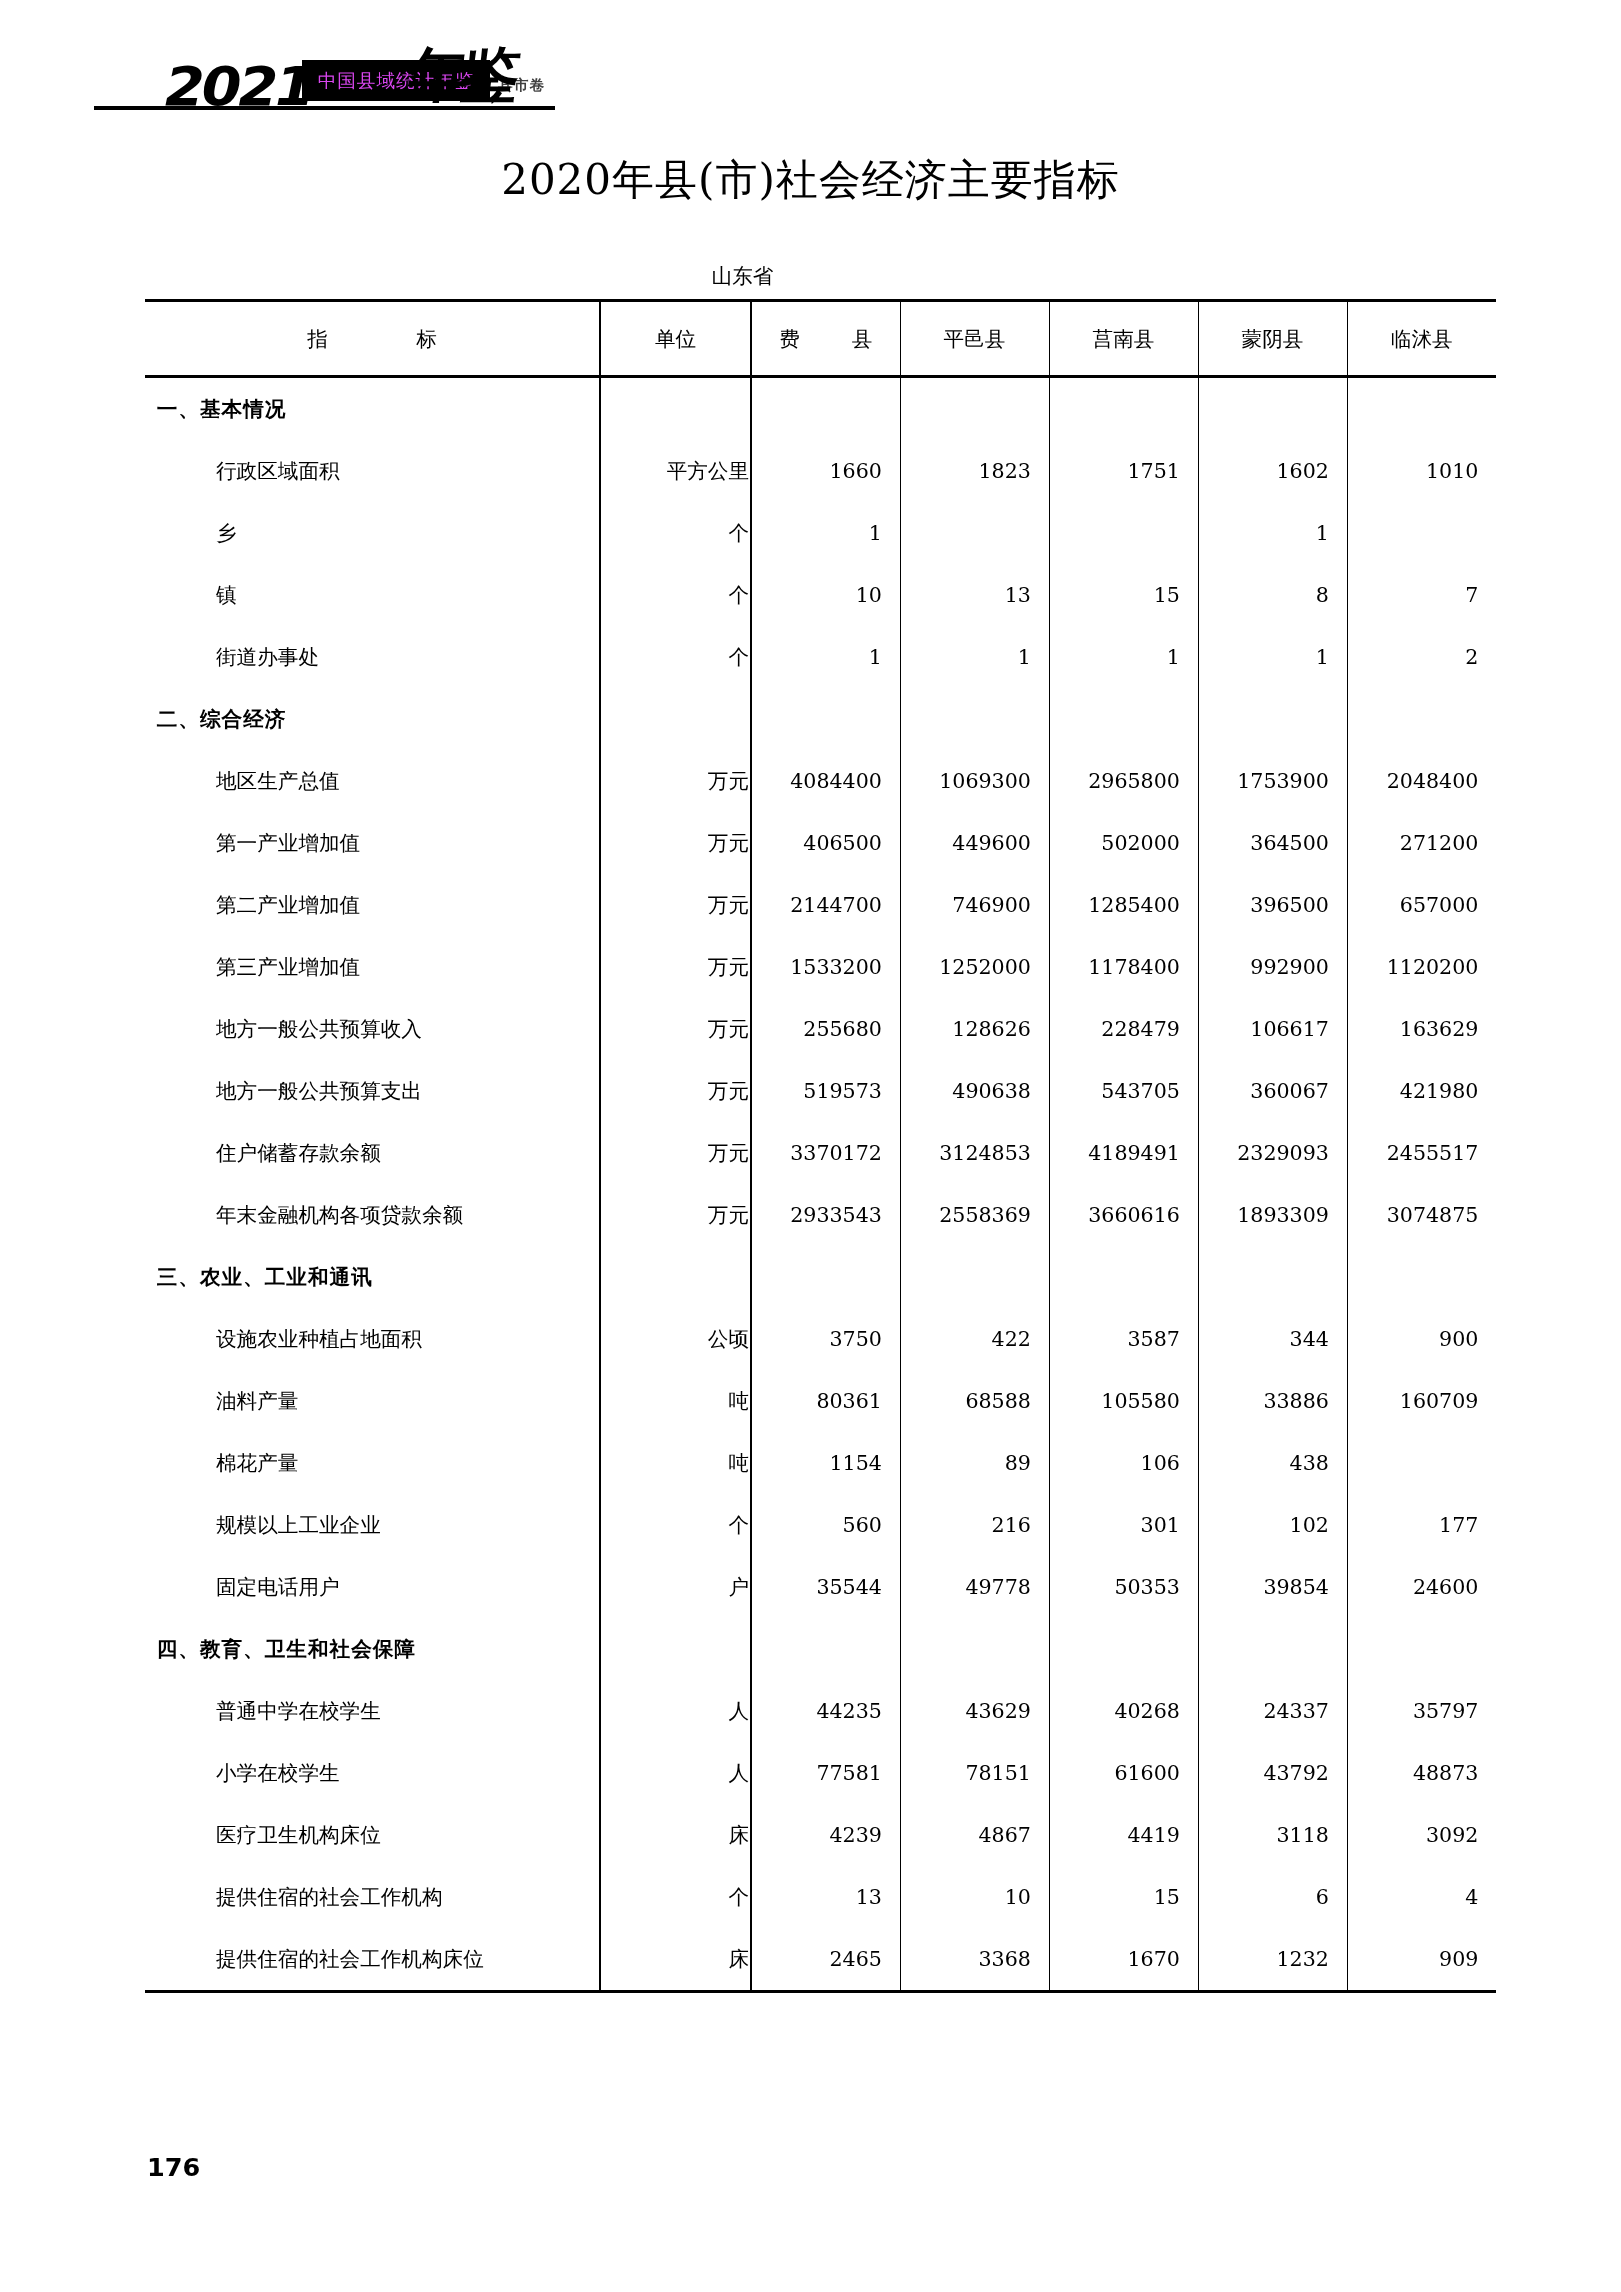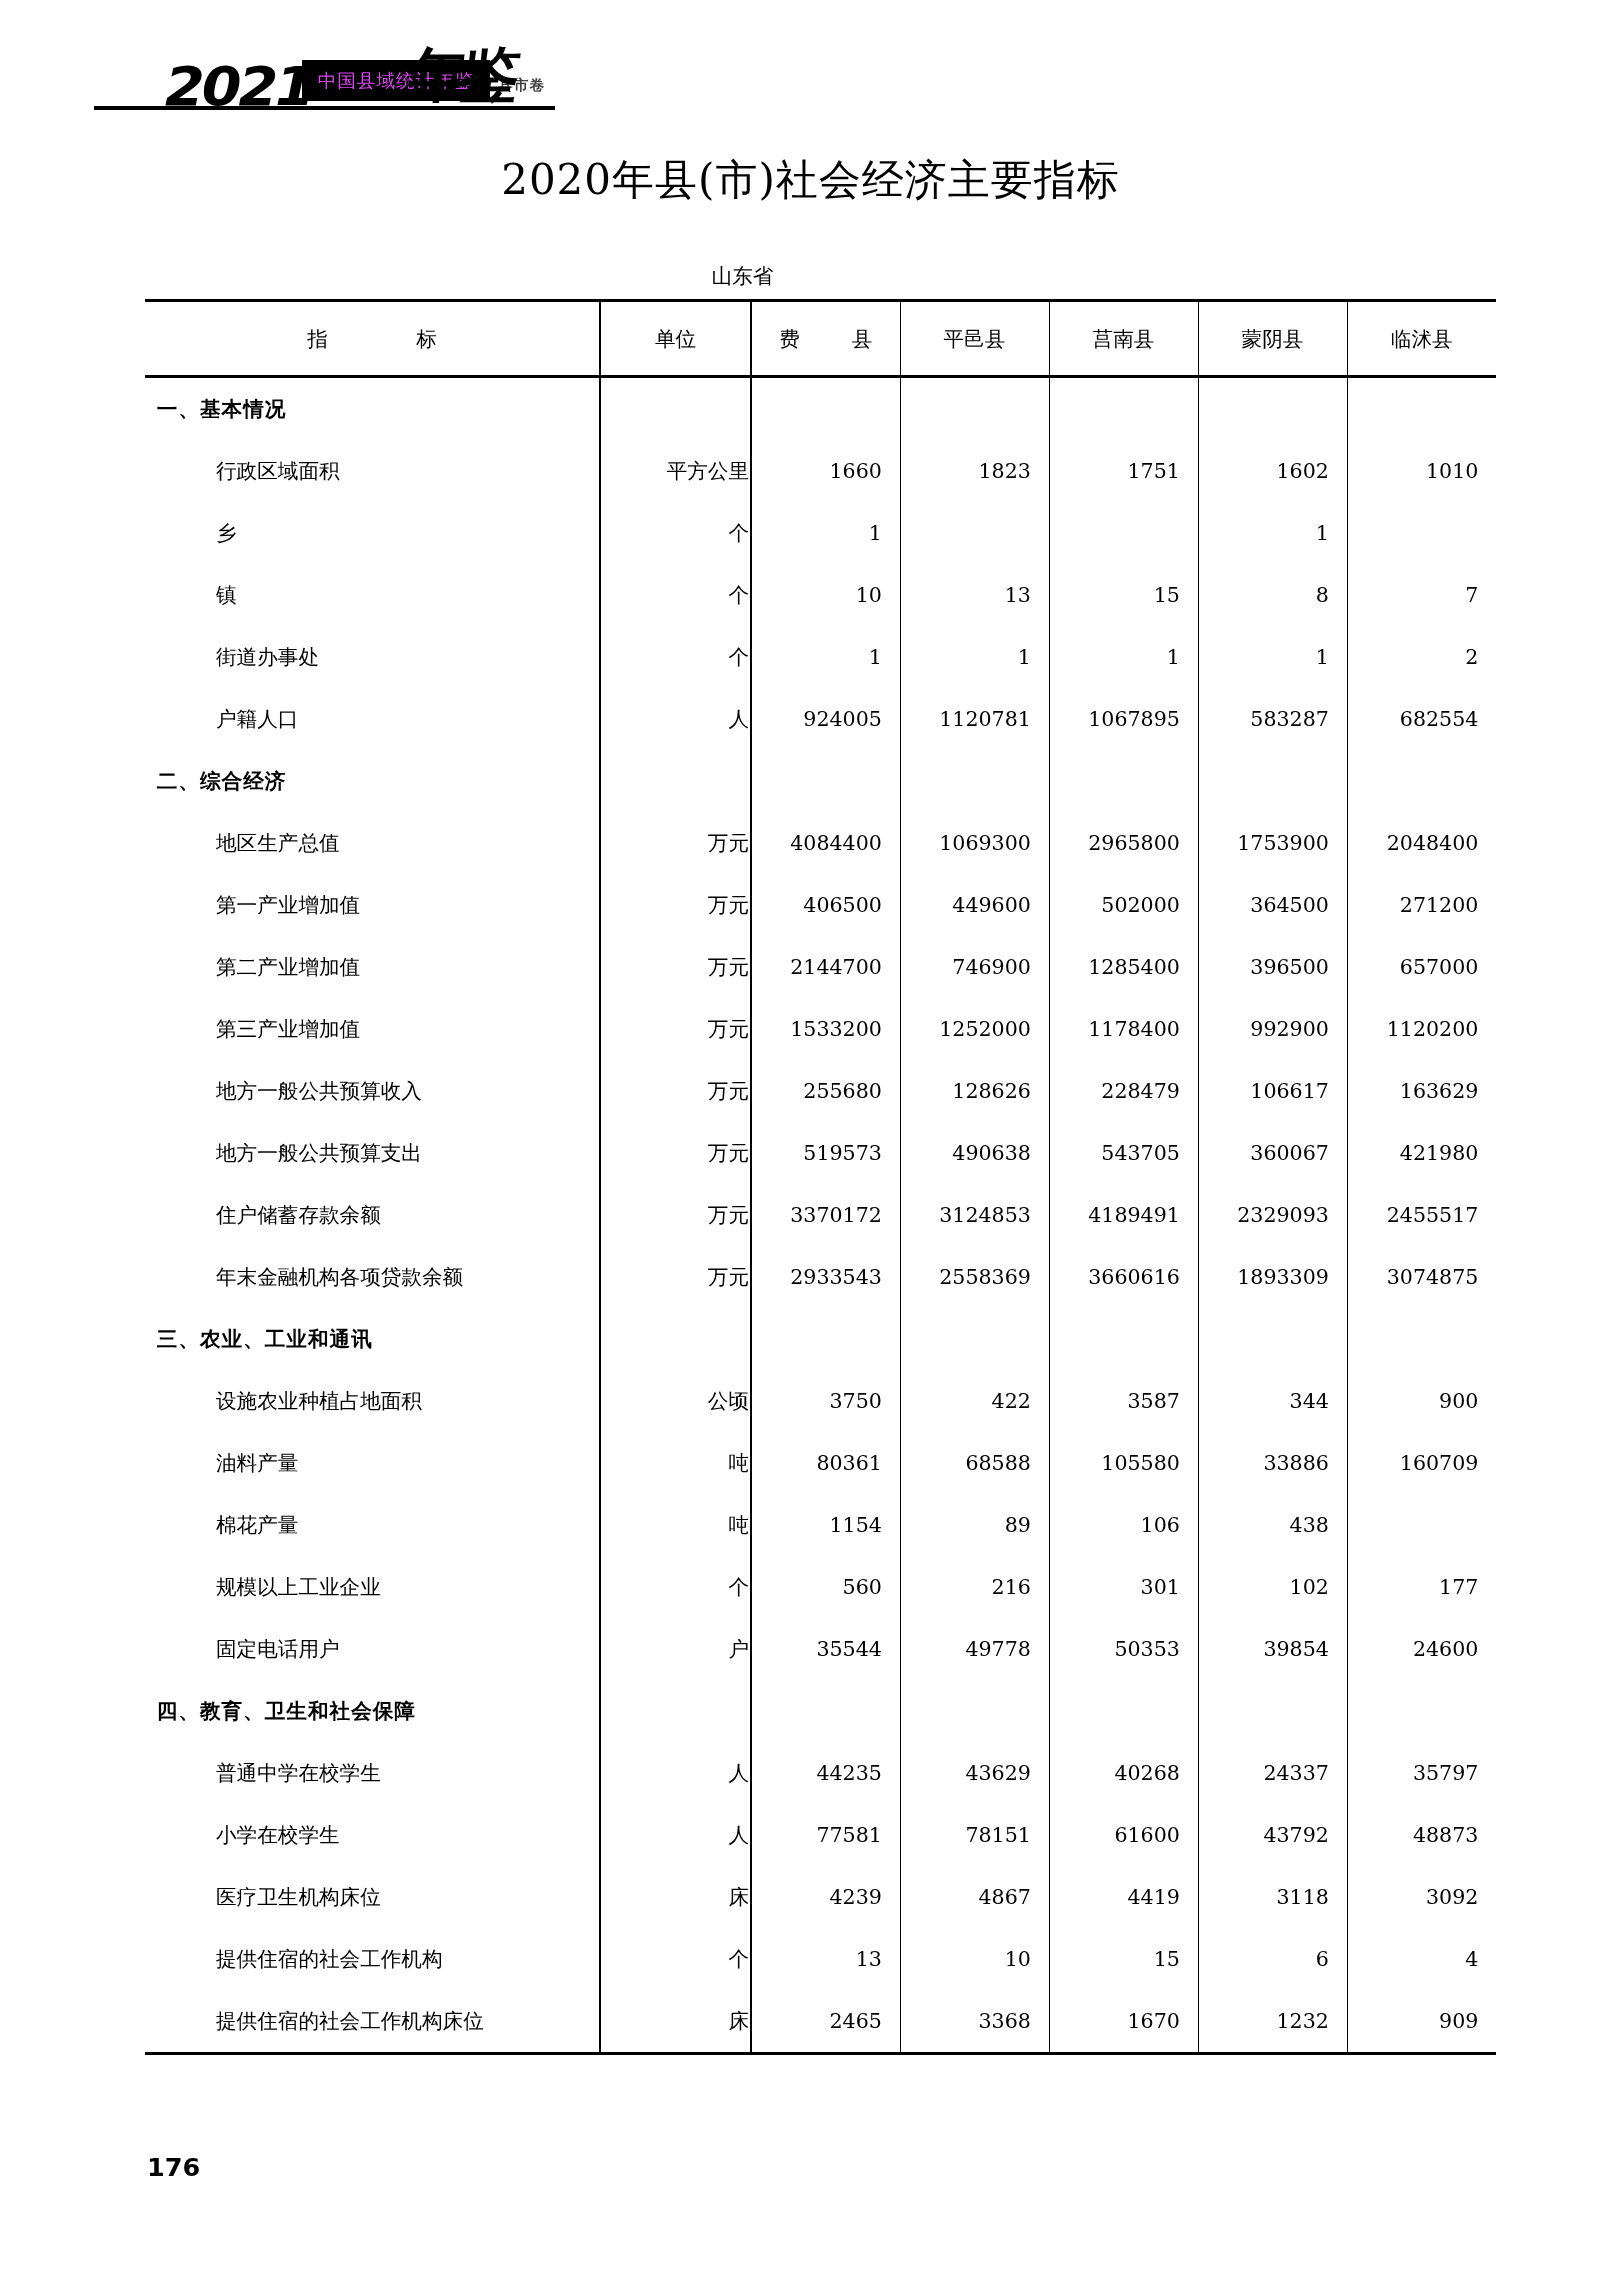--- a/index.html
+++ b/index.html
@@ -253,29 +253,20 @@
         <tr>
           <td class="ind item">街道办事处</td>
           <td class="unit vline-dbl-l">个</td>
           <td class="val vline-dbl-l">1</td>
           <td class="val vline-l">1</td>
           <td class="val vline-l">1</td>
           <td class="val vline-l">1</td>
           <td class="val vline-l">2</td>
         </tr>
         <tr>
-          <td class="ind item">户籍人口</td>
-          <td class="unit vline-dbl-l">人</td>
-          <td class="val vline-dbl-l">924005</td>
-          <td class="val vline-l">1120781</td>
-          <td class="val vline-l">1067895</td>
-          <td class="val vline-l">583287</td>
-          <td class="val vline-l">682554</td>
-        </tr>
-        <tr>
           <td class="ind section">二、综合经济</td>
           <td class="unit vline-dbl-l"></td>
           <td class="val vline-dbl-l"></td>
           <td class="val vline-l"></td>
           <td class="val vline-l"></td>
           <td class="val vline-l"></td>
           <td class="val vline-l"></td>
         </tr>
         <tr>
           <td class="ind item">地区生产总值</td>

